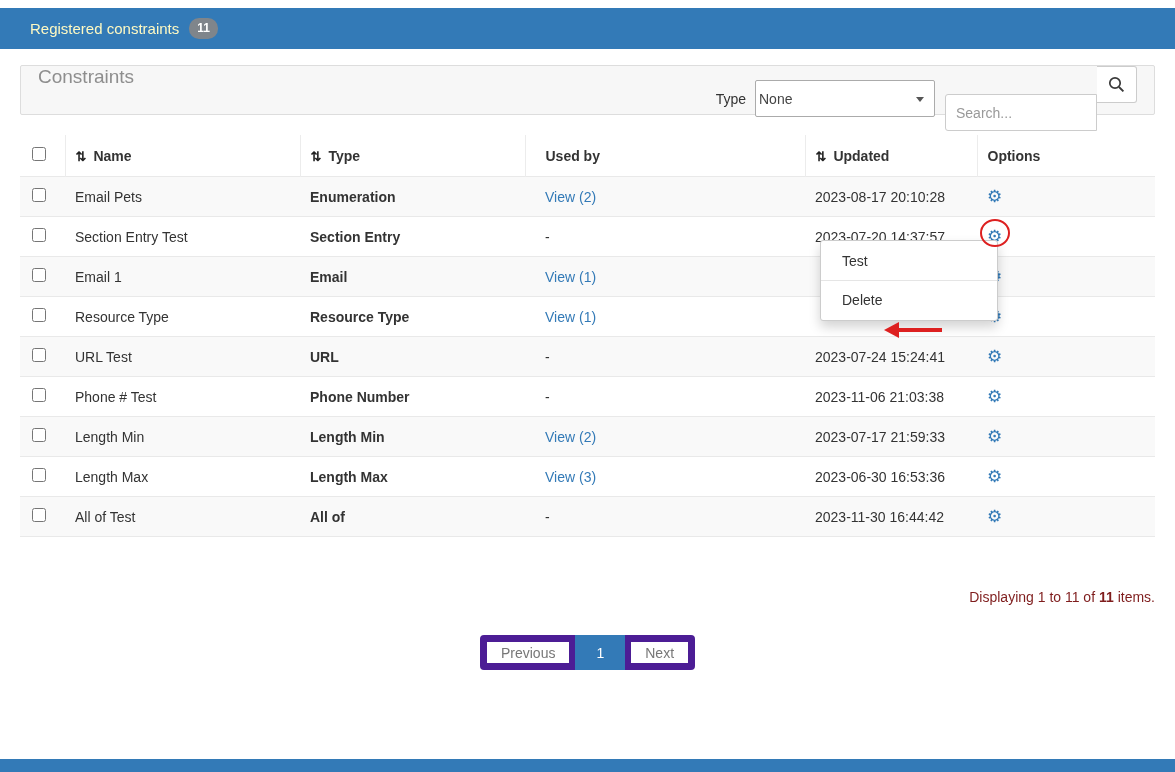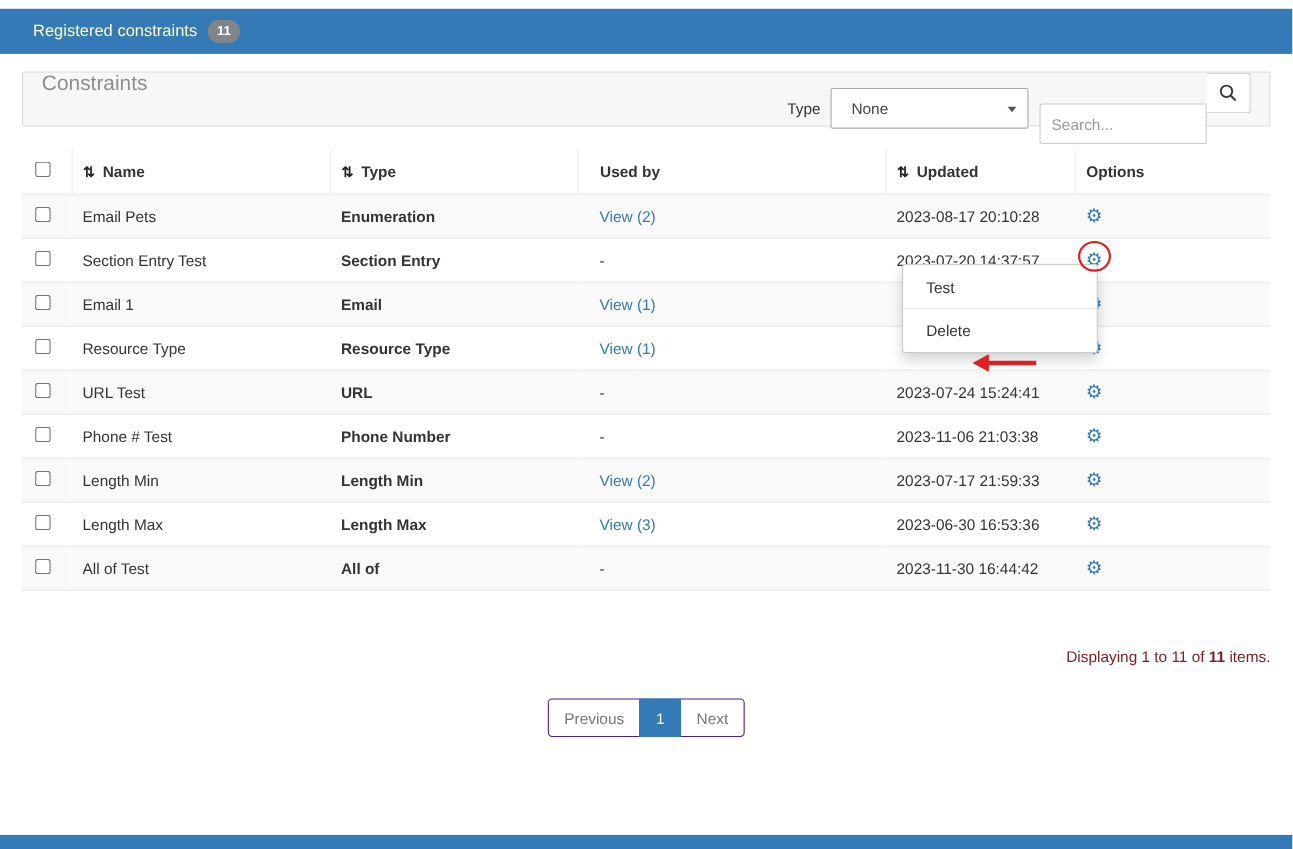--- a/index.html
+++ b/index.html
@@ -21,21 +21,21 @@
   .content { position:absolute; top:65px; left:20px; width:1135px; }
   .panel-header {
     height:50px; border:1px solid #ddd; background:#f7f7f7; border-radius:2px;
     display:flex; align-items:flex-start; padding:0 17px;
   }
   .panel-title { font-size:19px; color:#8e8e8e; }
   .panel-controls { margin-left:auto; display:flex; align-items:center; }
   .type-label { margin-right:9px; color:#333; }
   .type-select {
     width:180px; height:37px; background:#fff; border:1px solid #ababab; border-radius:2px;
-    display:flex; align-items:center; padding:0 18px; color:#444; position:relative; cursor:pointer;
+    display:flex; align-items:center; padding:0 3px; color:#444; position:relative; cursor:pointer;
     margin-right:10px;
   }
   .type-select .caret {
     position:absolute; right:10px; top:16px; width:0; height:0;
     border-left:4px solid transparent; border-right:4px solid transparent; border-top:5px solid #555;
   }
   .search-group { display:flex; }
   .search-input {
     width:152px; height:37px; border:1px solid #ccc; border-radius:3px 0 0 3px;
     padding:0 10px; font-size:14px; font-family:inherit; color:#333; outline:none; background:#fff;margin-top:28px;
@@ -56,21 +56,21 @@
   .cell-updated, .col-updated { }
   .cell-type span { font-weight:bold; }
   .link { color:var(--link); cursor:pointer; }
   .gear { color:var(--link); font-size:17px; cursor:pointer; line-height:1; }
   input[type="checkbox"] { margin:0 0 0 2px; width:14px; height:14px; cursor:pointer; }
   .summary { text-align:right; margin-top:52px; color:#7f1d1d; }
   .summary b { font-weight:bold; }
   .pagination { display:flex; justify-content:center; margin-top:30px; }
   .page-btn {
     min-width:36px; height:35px; padding:0 14px; display:flex; align-items:center; justify-content:center;
-    border:1px solid #4c1d95; background:#fff; color:#777; cursor:pointer; margin-left:-1px; font-size:14px;
+    border:7px solid #4c1d95; background:#fff; color:#777; cursor:pointer; margin-left:-1px; font-size:14px;
   }
   .page-btn.prev { border-radius:4px 0 0 4px; margin-left:0; }
   .page-btn.next { border-radius:0 4px 4px 0; }
   .page-btn.active { background:var(--primary); border-color:var(--primary); color:#fff; position:relative; z-index:1; }
   .footer-bar { position:absolute; bottom:0; left:0; width:100%; height:13px; background:var(--primary); }
   .dropdown-menu {
     position:absolute; left:820px; top:240px; width:178px; z-index:10;
     background:#fff; border:1px solid #ccc; border-radius:3px; padding:5px 0;
     box-shadow:0 6px 12px rgba(0,0,0,.175);
   }

